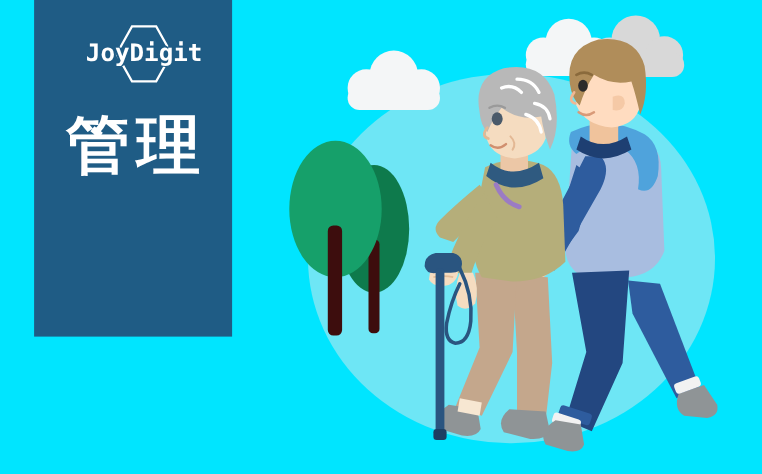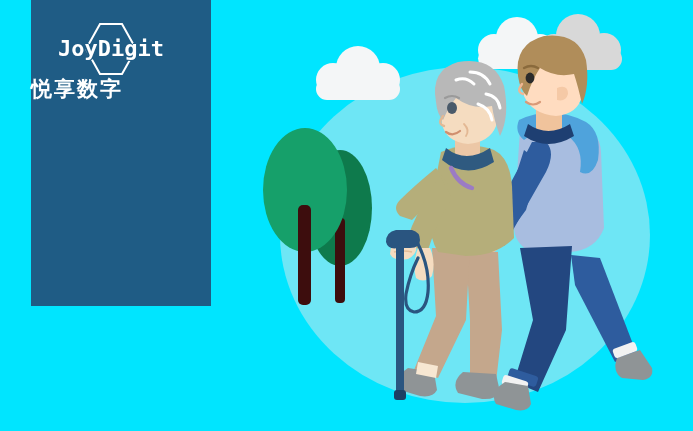--- a/index.html
+++ b/index.html
@@ -27,21 +27,21 @@
   .panel {
     position: absolute;
     left: 31px;
     top: 0px;
     width: 180px;
     height: 306px;
     background: #1f5c85;
     box-sizing: border-box;
     display: flex;
     flex-direction: column;
-    align-items: flex-start;
+    align-items: flex-end;
   }
   .brand {
     position: relative;
     margin-top: 26px;
     width: 160px;
     height: 46px;
     display: flex;
     align-items: center;
     justify-content: center;
   }
@@ -233,20 +233,20 @@
 
   <div class="panel">
 
     <div class="brand">
       <svg class="hexwrap" viewBox="0 0 56 56">
         <polygon points="17,3 39,3 53,28 39,53 17,53 3,28" fill="none" stroke="#ffffff" stroke-width="2"></polygon>
       </svg>
       <span class="wordmark">JoyDigit</span>
     </div>
 
-    <div class="brand-cn">悦享数字</div>
 
     <div class="title-block">
+      <div class="title-line">管理</div>
     </div>
 
   </div>
 
 </div>
 
 </body></html>

